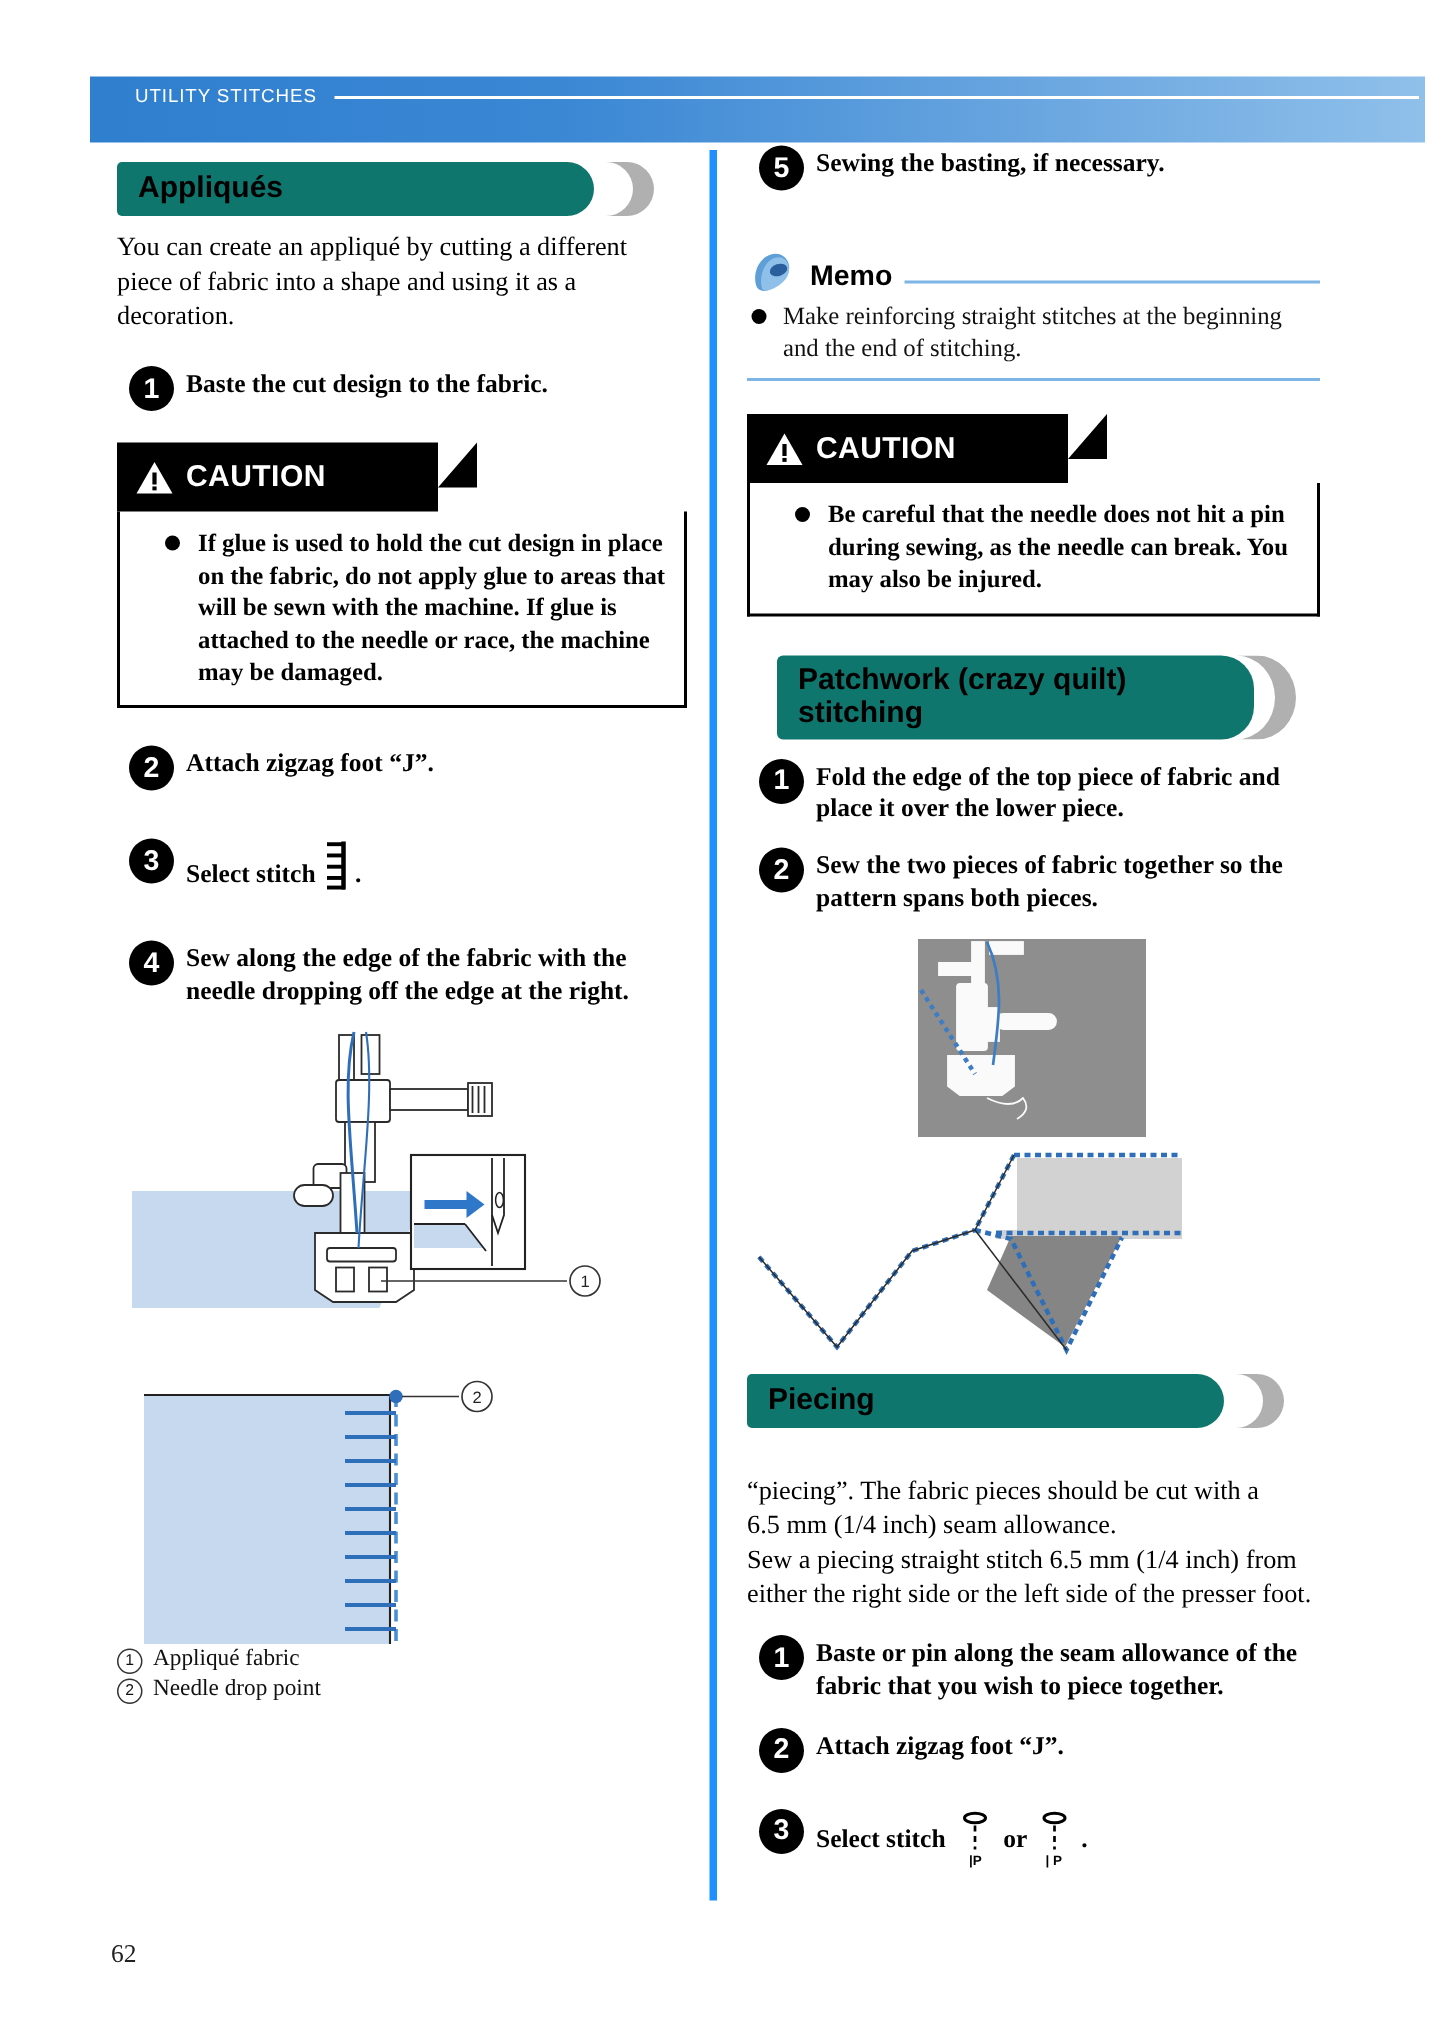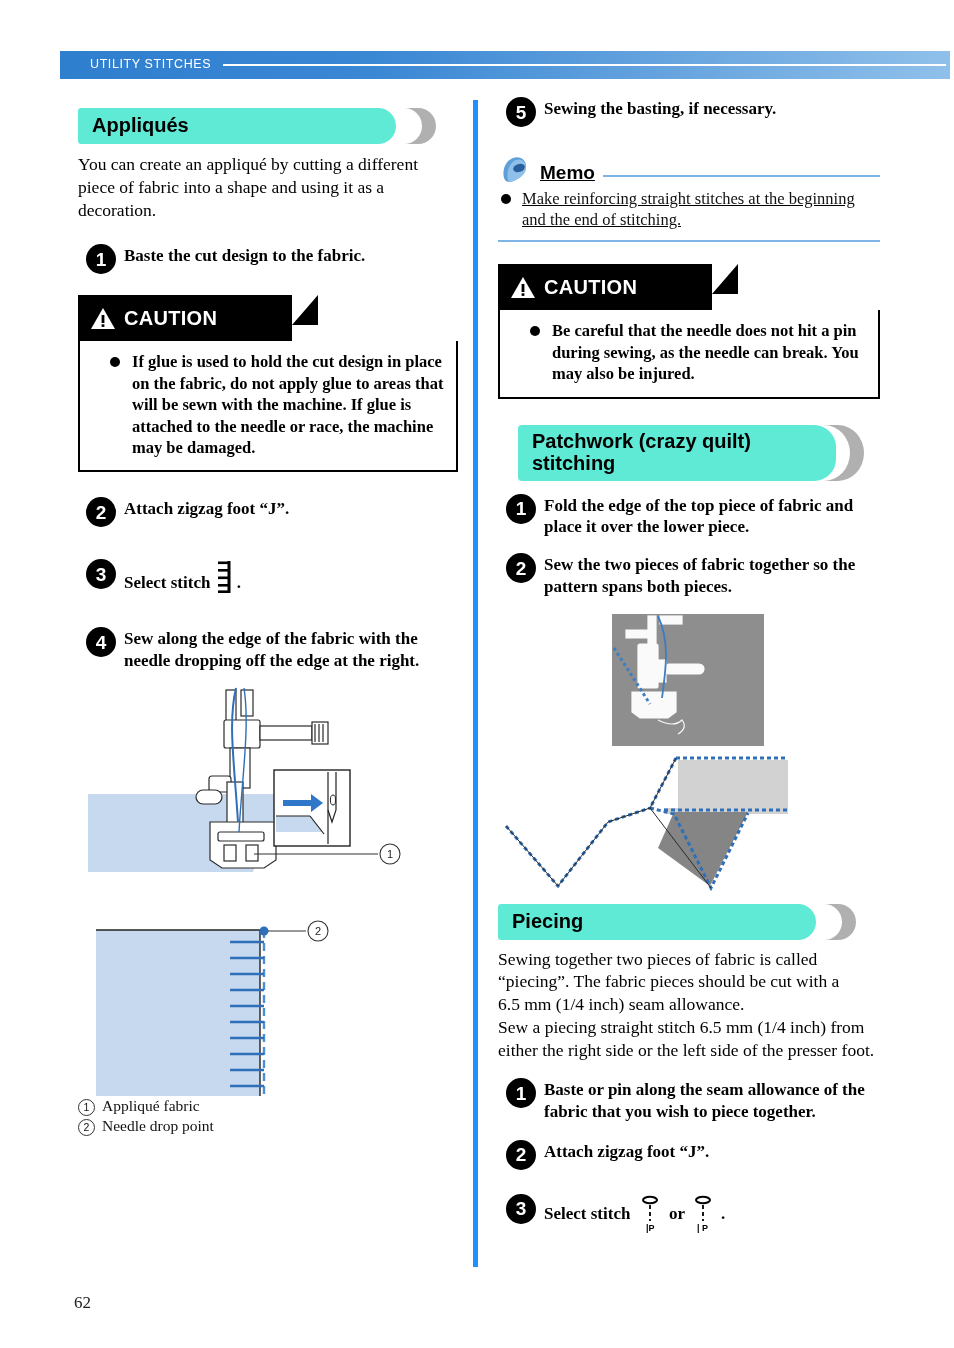--- a/index.html
+++ b/index.html
@@ -3,21 +3,21 @@
 <meta charset="utf-8">
 <style>
   html,body{margin:0;padding:0;}
   body{
     width:954px;height:1348px;background:#ffffff;
     font-family:"Liberation Serif", serif;
     position:relative;overflow:hidden;
   }
   
   .runhead{
-    position:absolute;left:60px;top:51px;width:890px;height:28px;
+    position:absolute;left:60px;top:51px;width:890px;height:44px;
     background:linear-gradient(to right,#2f7fcf 0%,#3a87d4 35%,#6ba7e0 72%,#8fc0ea 100%);
     text-decoration:underline;
   }
   .runhead-label{
     position:absolute;left:30px;top:6px;
     font-family:"Liberation Sans", sans-serif;
     font-size:12.5px;letter-spacing:.6px;color:#ffffff;font-weight:400;
   }
   .runhead-rule{
     position:absolute;left:163px;top:13px;right:4px;height:2px;background:#ffffff;
@@ -27,21 +27,21 @@
     position:absolute;left:473px;top:100px;width:5px;height:1167px;background:#1e90ff;
   }
   
   .col{position:absolute;top:0;}
   .col-left{left:78px;width:380px;}
   .col-right{left:498px;width:382px;}
   
   .sec{position:relative;height:auto;margin:0;}
   .sec-bar{
     position:relative;width:318px;min-height:36px;
-    background:#5eead4;border-radius:4px 22px 22px 4px;
+    background:#0f766e;border-radius:4px 22px 22px 4px;
     display:flex;align-items:center;
     padding:5px 14px 6px 14px;box-sizing:border-box;
   }
   .sec-bar.two-line{min-height:56px;}
   .sec-title{
     font-family:"Liberation Sans", sans-serif;
     font-size:20px;font-weight:bold;color:#000;line-height:1.12;
   }
   .sec-crescent{
     position:absolute;left:324px;top:0;width:48px;height:36px;
@@ -87,21 +87,21 @@
   }
   .caution-item{
     position:relative;padding-left:24px;
     font-size:16.5px;line-height:1.30;font-weight:bold;color:#000;
   }
   .caution-item::before{
     content:"";position:absolute;left:2px;top:6px;width:10px;height:10px;
     border-radius:50%;background:#000;
   }
   
-  .memo{margin-top:28px;text-decoration:underline;}
+  .memo{margin-top:40px;}
   .memo-head{display:flex;align-items:flex-end;gap:8px;}
   .memo-word{
     font-family:"Liberation Sans", sans-serif;
     font-size:19px;font-weight:bold;color:#000;
   }
   .memo-rule{flex:1;height:2px;background:#7fb4e6;margin-bottom:7px;}
   .memo-item{
     position:relative;padding-left:24px;margin-top:4px;
     font-size:16.5px;line-height:1.28;color:#111;
   }
@@ -378,21 +378,21 @@
   <div class="sec" style="margin-top:6px;">
     <div class="sec-bar">
       <span class="sec-title">Piecing</span>
     </div>
     <svg class="sec-crescent" viewBox="0 0 48 36">
       <path d="M2 0 L16 0 A18 18 0 0 1 16 36 L2 36 A18 18 0 0 0 2 0 Z" fill="#b0b0b0"></path>
     </svg>
   </div>
 
   <div class="para" style="margin-top:8px;">
-    <span>Sewing together two pieces of fabric is called</span><br>
+    <br>
     <span>“piecing”. The fabric pieces should be cut with a</span><br>
     <span>6.5 mm (1/4 inch) seam allowance.</span><br>
     <span>Sew a piecing straight stitch 6.5 mm (1/4 inch) from</span><br>
     <span>either the right side or the left side of the presser foot.</span>
   </div>
 
   <div class="step" style="margin-top:18px;">
     <div class="step-num">1</div>
     <div class="step-text">Baste or pin along the seam allowance of the fabric that you wish to piece together.</div>
   </div>

